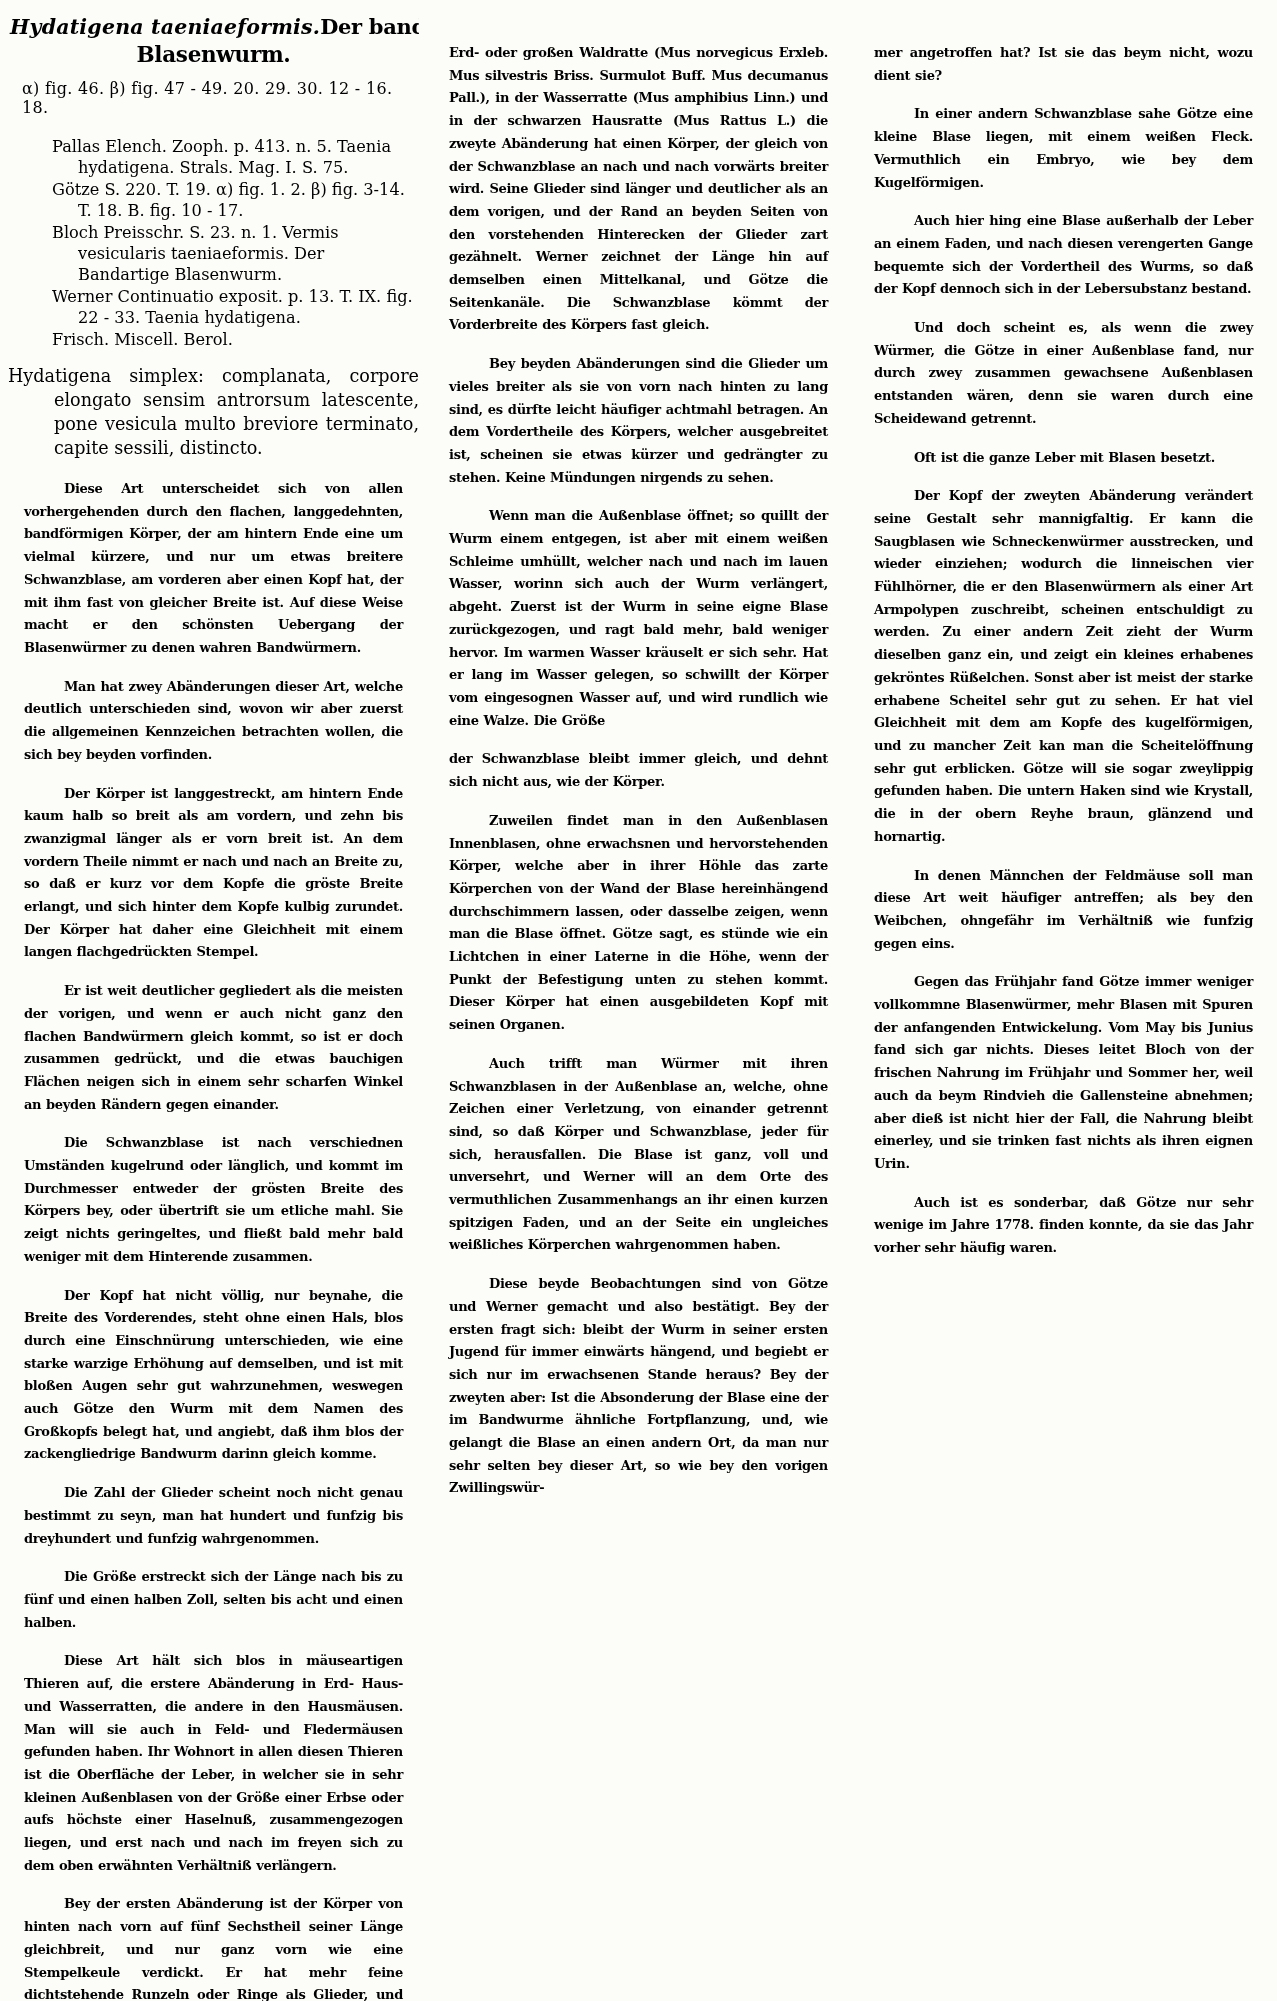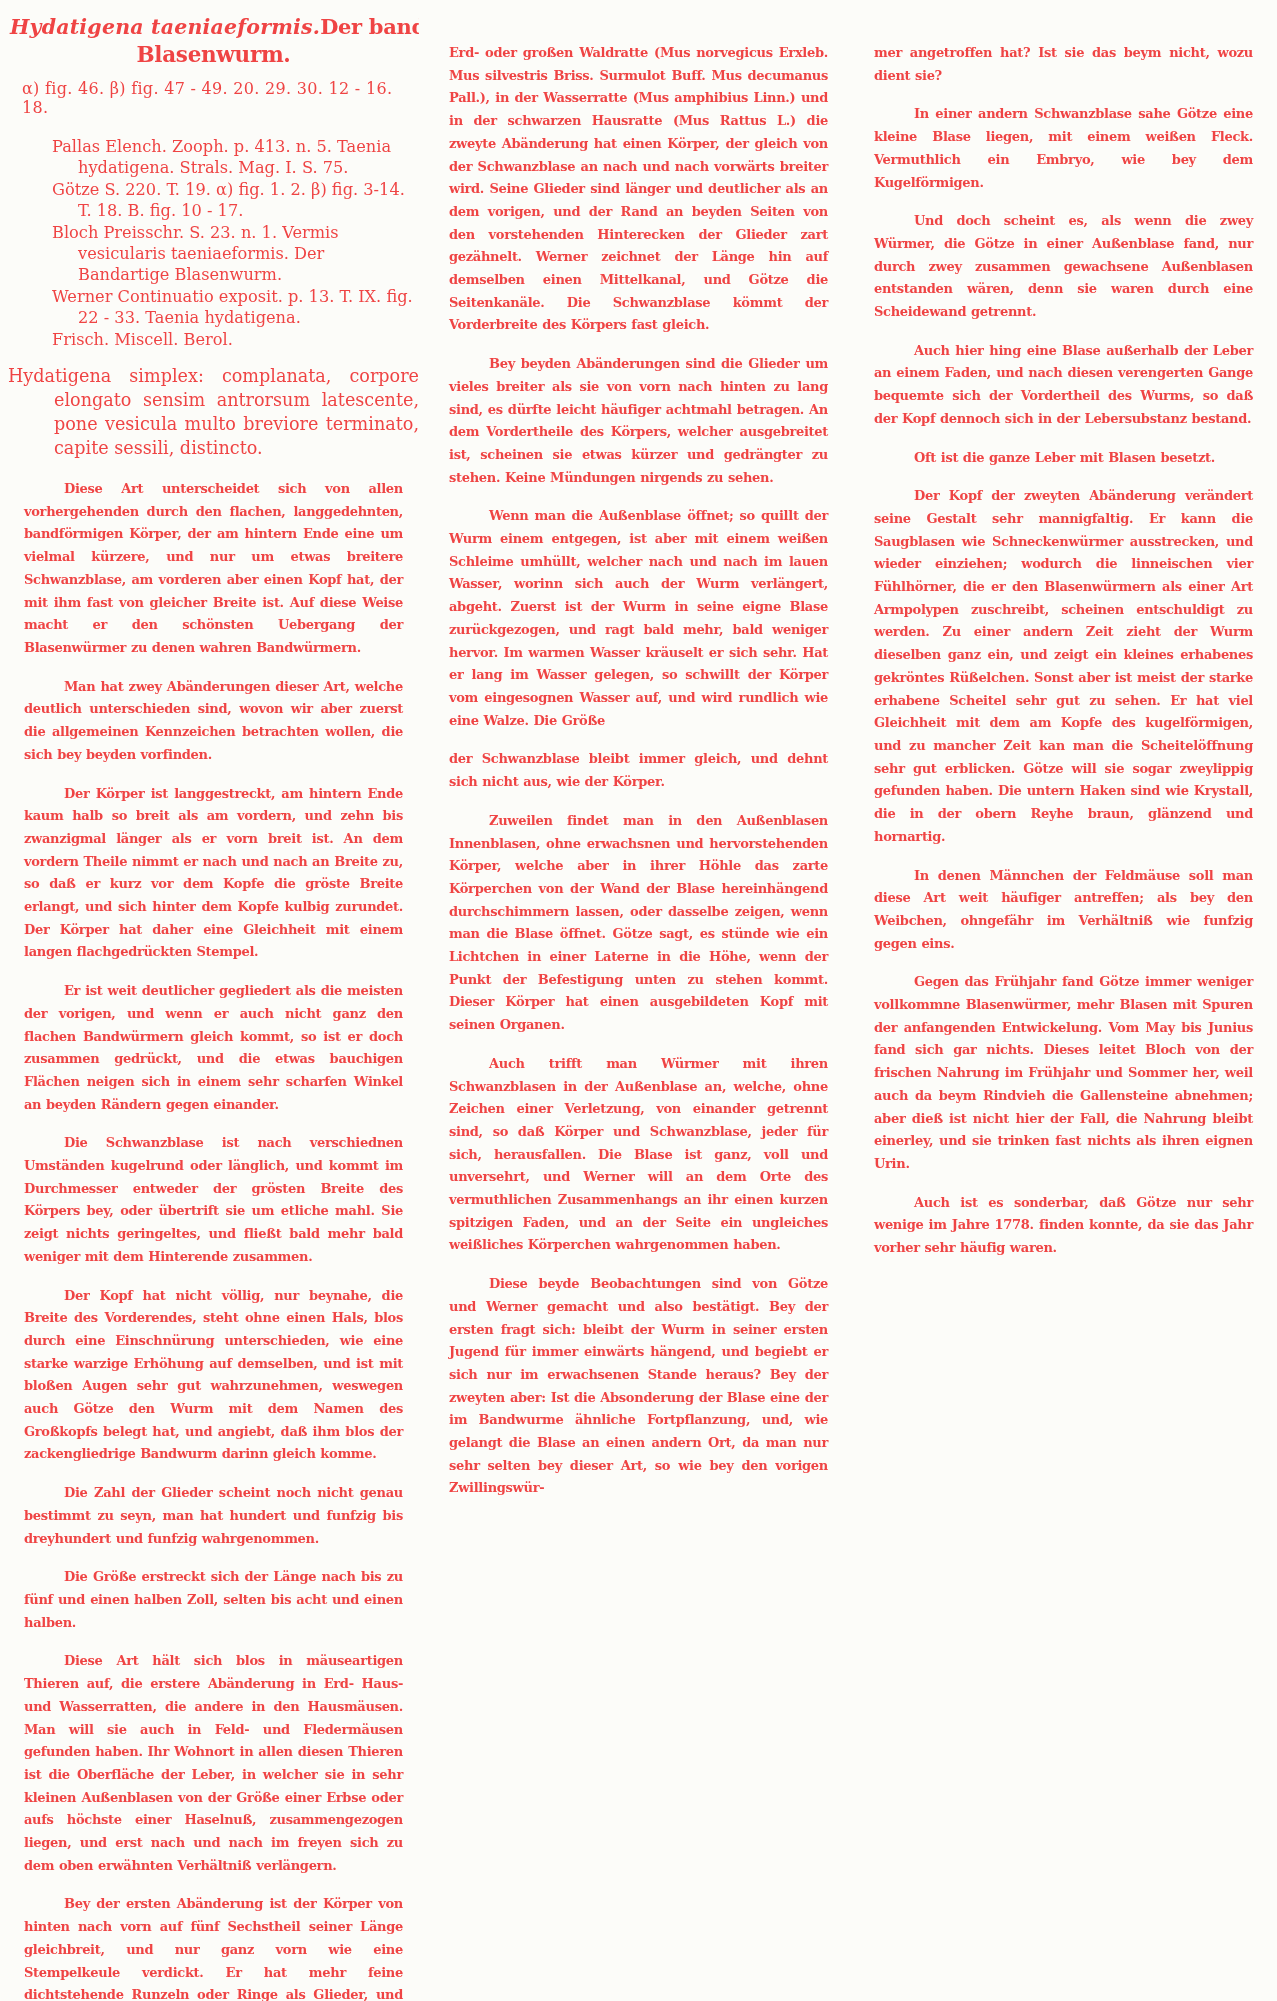--- a/index.html
+++ b/index.html
@@ -2,21 +2,21 @@
 <html><head>
 <meta charset="utf-8">
 <style>
   html, body { margin: 0; padding: 0; background: #f2f1ed; }
   .page {
     position: relative;
     width: 1277px; height: 2001px;
     box-sizing: border-box;
     margin: 0;
     background: #fcfcf9;
-    color: #ef4444;
+    color: #000000;
     padding: 12px 8px 0 8px;
     display: flex;
     gap: 14px;
     font-family: "DejaVu Serif", serif;
     overflow: hidden;
   }
   .col { flex: 1 1 0; overflow: hidden; }
   .col-inner-pad { padding-top: 14px; }
 
   
@@ -109,22 +109,22 @@
         <p class="indent">Zuweilen findet man in den Außenblasen Innenblasen, ohne erwachsnen und hervorstehenden Körper, welche aber in ihrer Höhle das zarte Körperchen von der Wand der Blase hereinhängend durchschimmern lassen, oder dasselbe zeigen, wenn man die Blase öffnet. Götze sagt, es stünde wie ein Lichtchen in einer Laterne in die Höhe, wenn der Punkt der Befestigung unten zu stehen kommt. Dieser Körper hat einen ausgebildeten Kopf mit seinen Organen.</p>
         <p class="indent">Auch trifft man Würmer mit ihren Schwanzblasen in der Außenblase an, welche, ohne Zeichen einer Verletzung, von einander getrennt sind, so daß Körper und Schwanzblase, jeder für sich, herausfallen. Die Blase ist ganz, voll und unversehrt, und Werner will an dem Orte des vermuthlichen Zusammenhangs an ihr einen kurzen spitzigen Faden, und an der Seite ein ungleiches weißliches Körperchen wahrgenommen haben.</p>
         <p class="indent">Diese beyde Beobachtungen sind von Götze und Werner gemacht und also bestätigt. Bey der ersten fragt sich: bleibt der Wurm in seiner ersten Jugend für immer einwärts hängend, und begiebt er sich nur im erwachsenen Stande heraus? Bey der zweyten aber: Ist die Absonderung der Blase eine der im Bandwurme ähnliche Fortpflanzung, und, wie gelangt die Blase an einen andern Ort, da man nur sehr selten bey dieser Art, so wie bey den vorigen Zwillingswür-</p>
       </div>
   </div>
 
   <div class="col col-inner-pad">
     <div class="body-text">
         <p>mer angetroffen hat? Ist sie das beym nicht, wozu dient sie?</p>
         <p class="indent">In einer andern Schwanzblase sahe Götze eine kleine Blase liegen, mit einem weißen Fleck. Vermuthlich ein Embryo, wie bey dem Kugelförmigen.</p>
+        <p class="indent">Auch hier hing eine Blase außerhalb der Leber an einem Faden, und nach diesen verengerten Gange bequemte sich der Vordertheil des Wurms, so daß der Kopf dennoch sich in der Lebersubstanz bestand.</p>
         <p class="indent">Und doch scheint es, als wenn die zwey Würmer, die Götze in einer Außenblase fand, nur durch zwey zusammen gewachsene Außenblasen entstanden wären, denn sie waren durch eine Scheidewand getrennt.</p>
-        <p class="indent">Auch hier hing eine Blase außerhalb der Leber an einem Faden, und nach diesen verengerten Gange bequemte sich der Vordertheil des Wurms, so daß der Kopf dennoch sich in der Lebersubstanz bestand.</p>
         <p class="indent">Oft ist die ganze Leber mit Blasen besetzt.</p>
         <p class="indent">Der Kopf der zweyten Abänderung verändert seine Gestalt sehr mannigfaltig. Er kann die Saugblasen wie Schneckenwürmer ausstrecken, und wieder einziehen; wodurch die linneischen vier Fühlhörner, die er den Blasenwürmern als einer Art Armpolypen zuschreibt, scheinen entschuldigt zu werden. Zu einer andern Zeit zieht der Wurm dieselben ganz ein, und zeigt ein kleines erhabenes gekröntes Rüßelchen. Sonst aber ist meist der starke erhabene Scheitel sehr gut zu sehen. Er hat viel Gleichheit mit dem am Kopfe des kugelförmigen, und zu mancher Zeit kan man die Scheitelöffnung sehr gut erblicken. Götze will sie sogar zweylippig gefunden haben. Die untern Haken sind wie Krystall, die in der obern Reyhe braun, glänzend und hornartig.</p>
         <p class="indent">In denen Männchen der Feldmäuse soll man diese Art weit häufiger antreffen; als bey den Weibchen, ohngefähr im Verhältniß wie funfzig gegen eins.</p>
         <p class="indent">Gegen das Frühjahr fand Götze immer weniger vollkommne Blasenwürmer, mehr Blasen mit Spuren der anfangenden Entwickelung. Vom May bis Junius fand sich gar nichts. Dieses leitet Bloch von der frischen Nahrung im Frühjahr und Sommer her, weil auch da beym Rindvieh die Gallensteine abnehmen; aber dieß ist nicht hier der Fall, die Nahrung bleibt einerley, und sie trinken fast nichts als ihren eignen Urin.</p>
         <p class="indent">Auch ist es sonderbar, daß Götze nur sehr wenige im Jahre 1778. finden konnte, da sie das Jahr vorher sehr häufig waren.</p>
       </div>
   </div>
 
 </div>
 

